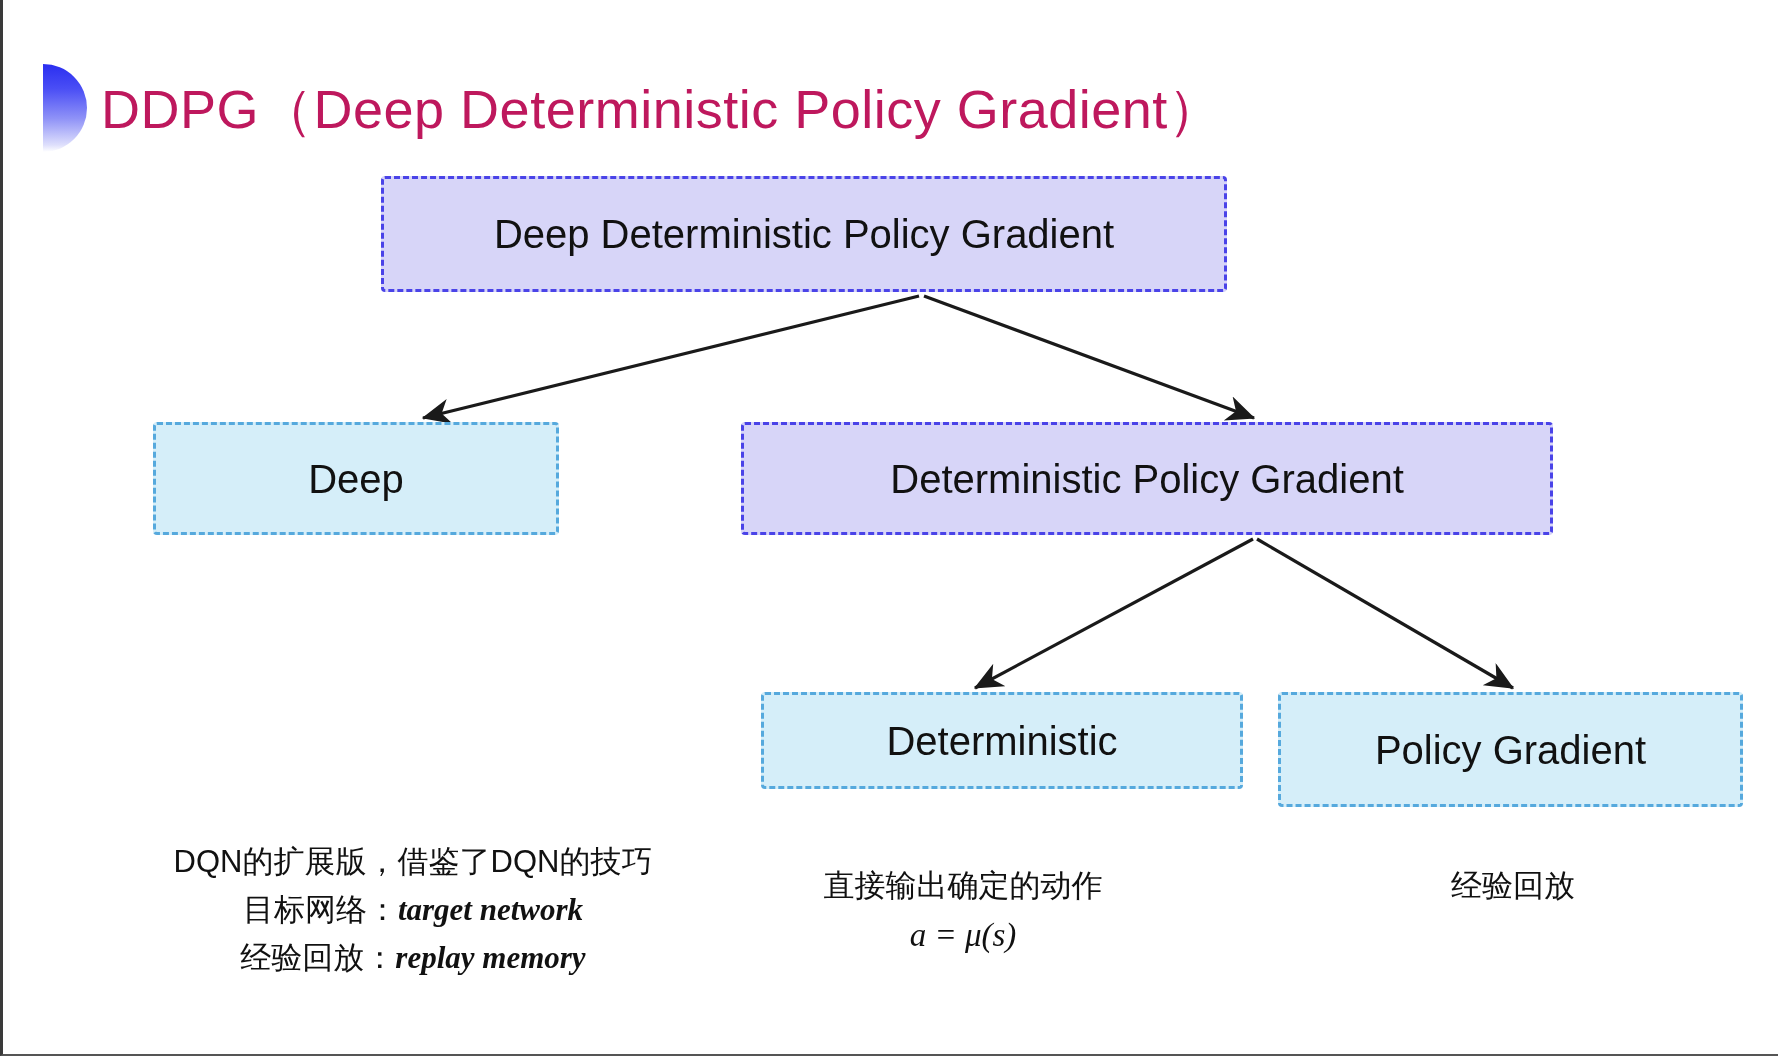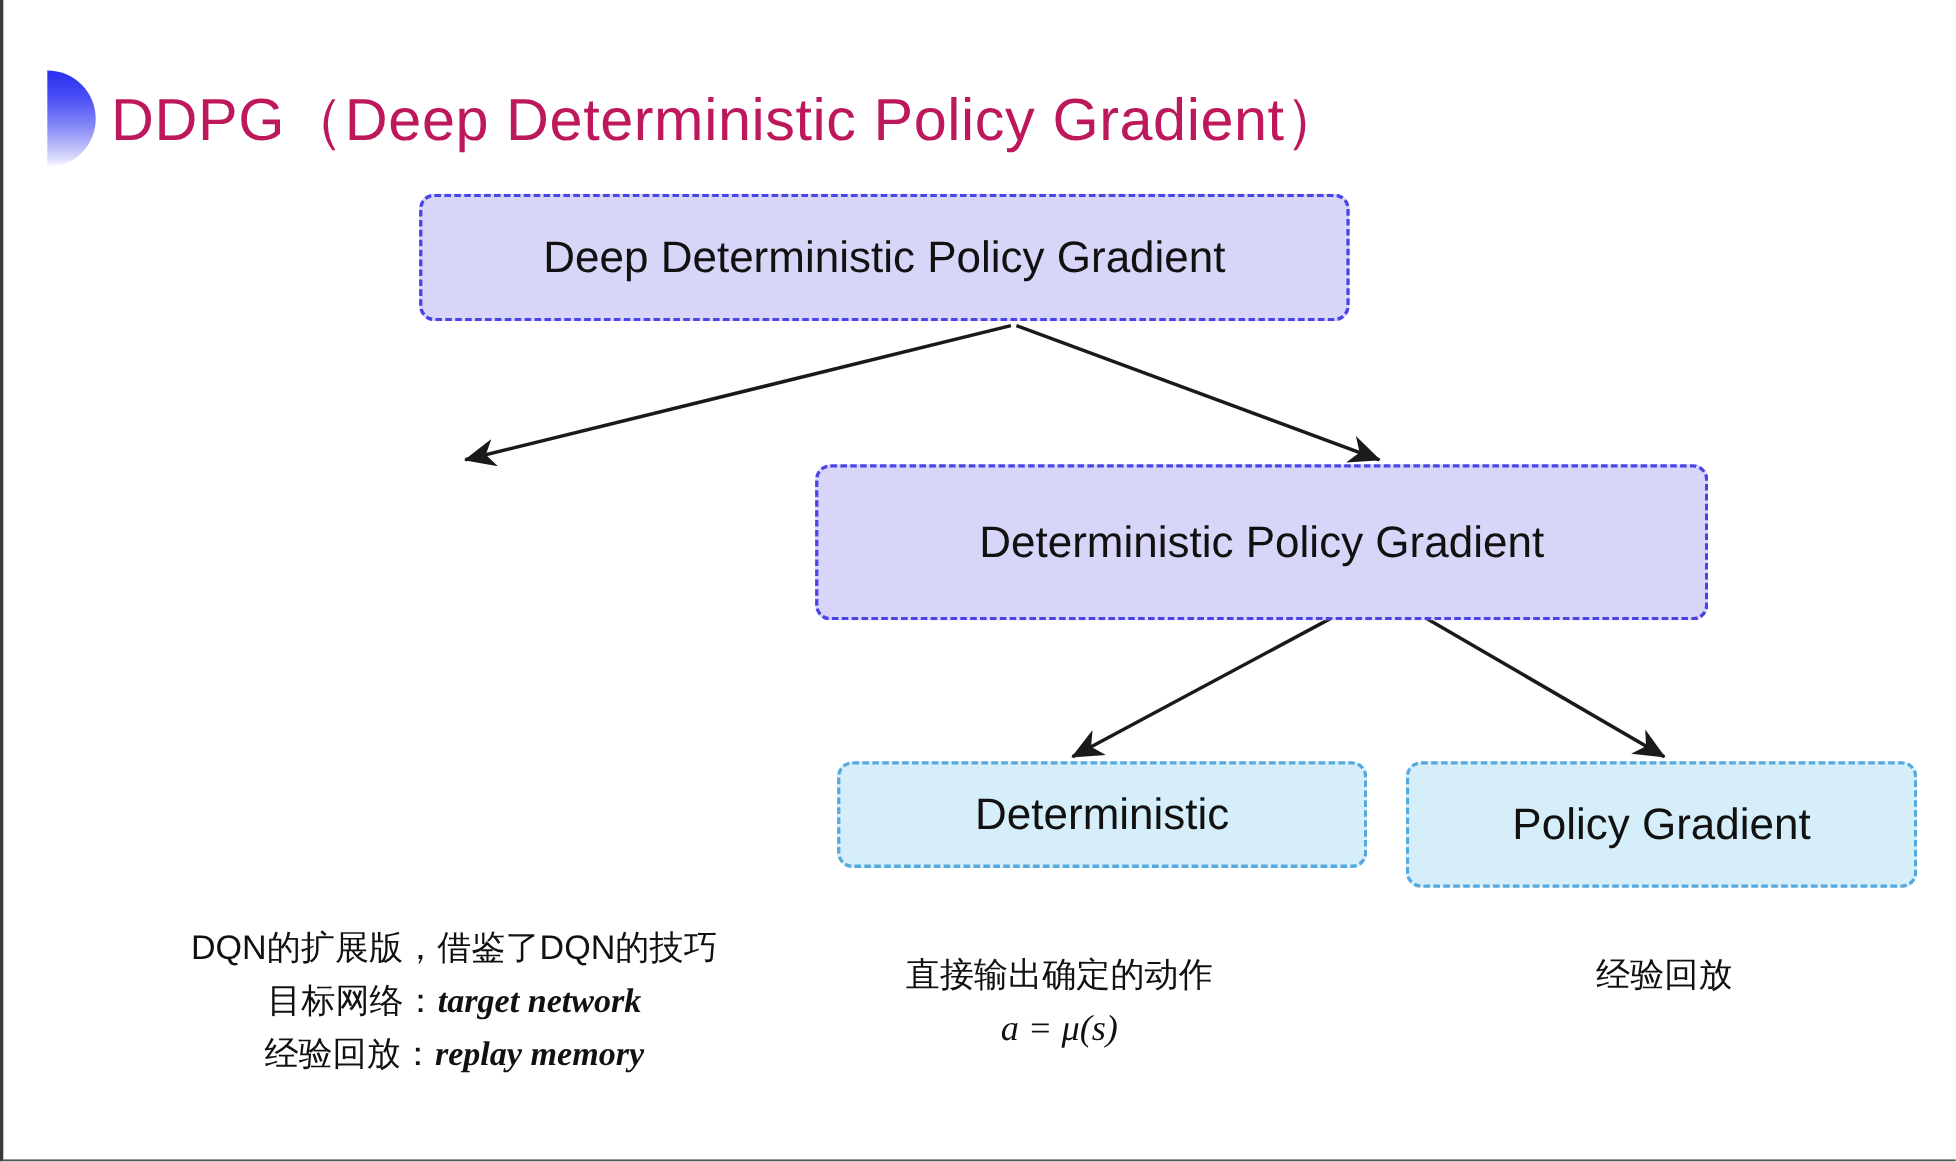--- a/index.html
+++ b/index.html
@@ -44,21 +44,21 @@
     font-weight: 400;
   }
 
   
   .node {
     position: absolute;
     box-sizing: border-box;
     display: flex;
     align-items: center;
     justify-content: center;
-    border-radius: 14px;
+    border-radius: 4px;
     border-style: dashed;
     border-width: 3px;
     text-align: center;
   }
   .node .node-label {
     font-size: 40px;
     color: #111111;
     line-height: 1.1;
     font-weight: 400;
     padding: 0 10px;
@@ -67,21 +67,21 @@
     background: #d7d5f8;
     border-color: #4a43e8;
   }
   .node.blue {
     background: #d5eef9;
     border-color: #56a9dd;
   }
 
   #node-root      { left: 378px;  top: 176px; width: 846px;  height: 116px; }
   #node-deep      { left: 150px;  top: 422px; width: 406px;  height: 113px; }
-  #node-dpg       { left: 738px;  top: 422px; width: 812px;  height: 142px; text-align: center; }
+  #node-dpg       { left: 738px;  top: 422px; width: 812px;  height: 113px; text-align: center; }
   #node-det       { left: 758px;  top: 692px; width: 482px;  height: 97px; }
   #node-pg        { left: 1275px; top: 692px; width: 465px;  height: 115px; align-items: center; }
 
   
   #arrows {
     position: absolute;
     left: 0; top: 0;
     width: 1778px;
     height: 1056px;
     pointer-events: none;
@@ -142,20 +142,23 @@
 
     <line x1="1250" y1="539" x2="972" y2="688" stroke="#1a1a1a" stroke-width="3.2" marker-end="url(#ah)"></line>
 
     <line x1="1254" y1="539" x2="1510" y2="688" stroke="#1a1a1a" stroke-width="3.2" marker-end="url(#ah)"></line>
   </svg>
 
   <div class="node purple" id="node-root">
     <span class="node-label">Deep Deterministic Policy Gradient</span>
   </div>
 
+  <div class="node blue" id="node-deep">
+    <span class="node-label">Deep</span>
+  </div>
 
   <div class="node purple" id="node-dpg">
     <span class="node-label">Deterministic Policy Gradient</span>
   </div>
 
   <div class="node blue" id="node-det">
     <span class="node-label">Deterministic</span>
   </div>
 
   <div class="node blue" id="node-pg">

